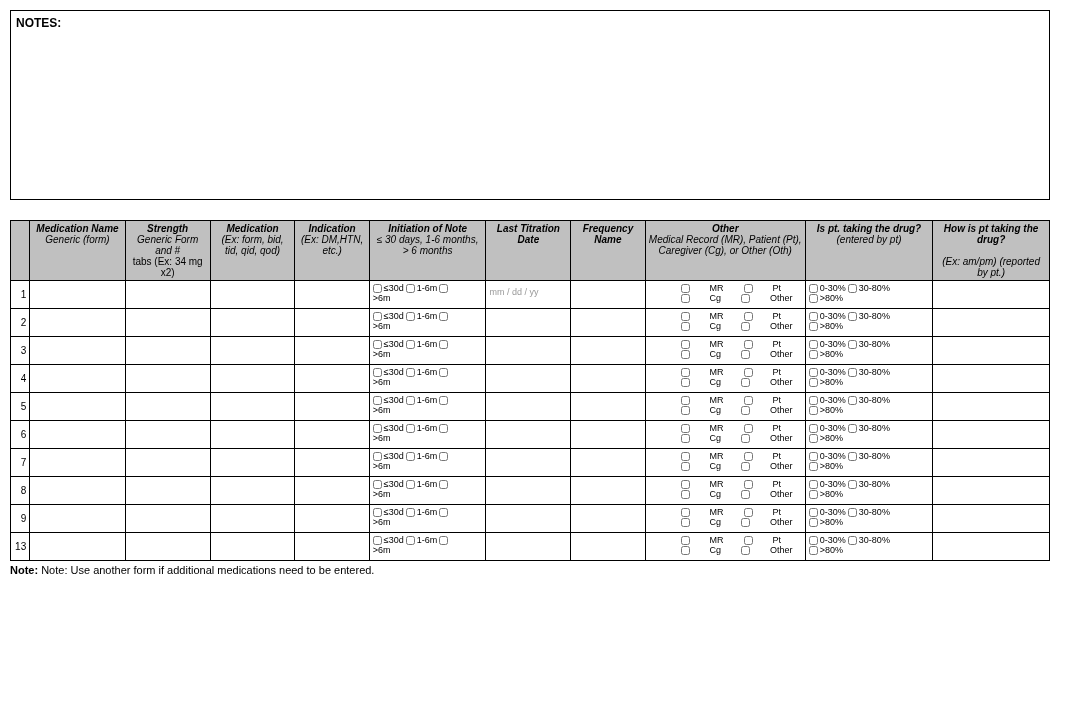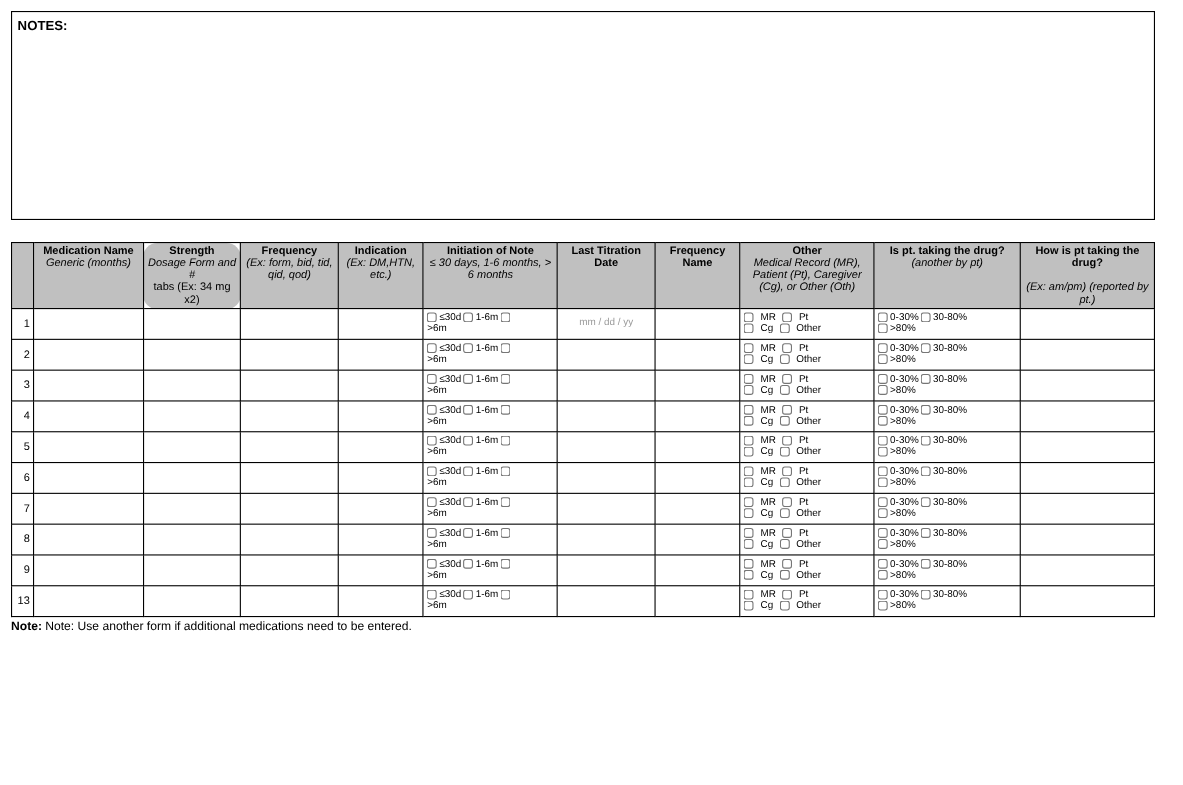--- a/index.html
+++ b/index.html
@@ -33,36 +33,37 @@
       padding: 2px 3px;
       vertical-align: top;
     }
     .header-row th {
       background-color: #c0c0c0;
       font-weight: bold;
       vertical-align: top;
     }
     .header-main {
       font-weight: bold;
+      font-style: italic;
     }
     .header-sub {
       font-style: italic;
       font-weight: normal;
     }
     .header-detail {
       font-weight: normal;
     }
     .row-num {
       text-align: right;
       width: 18px;
       vertical-align: middle;
       font-size: 10px;
     }
     .med-name-col { width: 90px; }
-    .strength-col { width: 80px; border-radius: 13px; }
+    .strength-col { width: 80px; }
     .freq-col { width: 80px; }
     .indication-col { width: 70px; }
     .initiation-col { width: 110px; }
     .last-tit-col { width: 80px; }
     .prescriber-col { width: 70px; }
     .source-col { width: 110px; }
     .taking-col { width: 120px; }
     .how-col { width: 110px; }
     .data-row td {
       height: 28px;
@@ -75,37 +76,38 @@
       align-items: center;
       gap: 2px;
       white-space: nowrap;
     }
     .source-cell {
       font-size: 9px;
     }
     .source-cell .source-line {
       display: flex;
       align-items: center;
-      gap: 6px;
+      gap: 20px;
       white-space: nowrap;
+      margin-left: 32px;
     }
     .taking-cell {
       font-size: 9px;
     }
     .taking-cell .taking-line {
       display: flex;
       align-items: center;
       gap: 2px;
       white-space: nowrap;
     }
     .date-field {
       font-size: 9px;
       color: #999;
       display: block;
-      text-align: center;
+      text-align: left;
       margin-top: 4px;
     }
     .note-bottom {
       font-size: 11px;
       margin-top: 3px;
     }
     .note-bottom b { font-weight: bold; }
     input[type=checkbox] {
       width: 9px;
       height: 9px;
@@ -119,29 +121,29 @@
 <div class="notes-section">
   <span class="notes-label">NOTES:</span>
 </div>
 
 <table>
   <thead>
     <tr class="header-row">
       <th class="row-num"></th>
       <th class="med-name-col">
         <span class="header-main">Medication Name</span><br>
-        <span class="header-sub">Generic (months)</span>
+        <span class="header-sub">Generic (form)</span>
       </th>
       <th class="strength-col">
         <span class="header-main">Strength</span><br>
-        <span class="header-sub">Dosage Form and #</span><br>
+        <span class="header-sub">Generic Form and #</span><br>
         <span class="header-detail">tabs (Ex: 34 mg x2)</span>
       </th>
       <th class="freq-col">
-        <span class="header-main">Frequency</span><br>
+        <span class="header-main">Medication</span><br>
         <span class="header-sub">(Ex: form, bid, tid, qid, qod)</span>
       </th>
       <th class="indication-col">
         <span class="header-main">Indication</span><br>
         <span class="header-sub">(Ex: DM,HTN, etc.)</span>
       </th>
       <th class="initiation-col">
         <span class="header-main">Initiation of Note</span><br>
         <span class="header-sub">≤ 30 days, 1-6 months, &gt; 6 months</span>
       </th>
@@ -150,21 +152,21 @@
       </th>
       <th class="prescriber-col">
         <span class="header-main">Frequency Name</span>
       </th>
       <th class="source-col">
         <span class="header-main">Other</span><br>
         <span class="header-sub">Medical Record (MR), Patient (Pt), Caregiver (Cg), or Other (Oth)</span>
       </th>
       <th class="taking-col">
         <span class="header-main">Is pt. taking the drug?</span><br>
-        <span class="header-sub">(another by pt)</span>
+        <span class="header-sub">(entered by pt)</span>
       </th>
       <th class="how-col">
         <span class="header-main">How is pt taking the drug?</span><br>
         <br>
         <span class="header-sub">(Ex: am/pm) (reported by pt.)</span>
       </th>
     </tr>
   </thead>
   <tbody id="table-body">
   <tr class="data-row">

